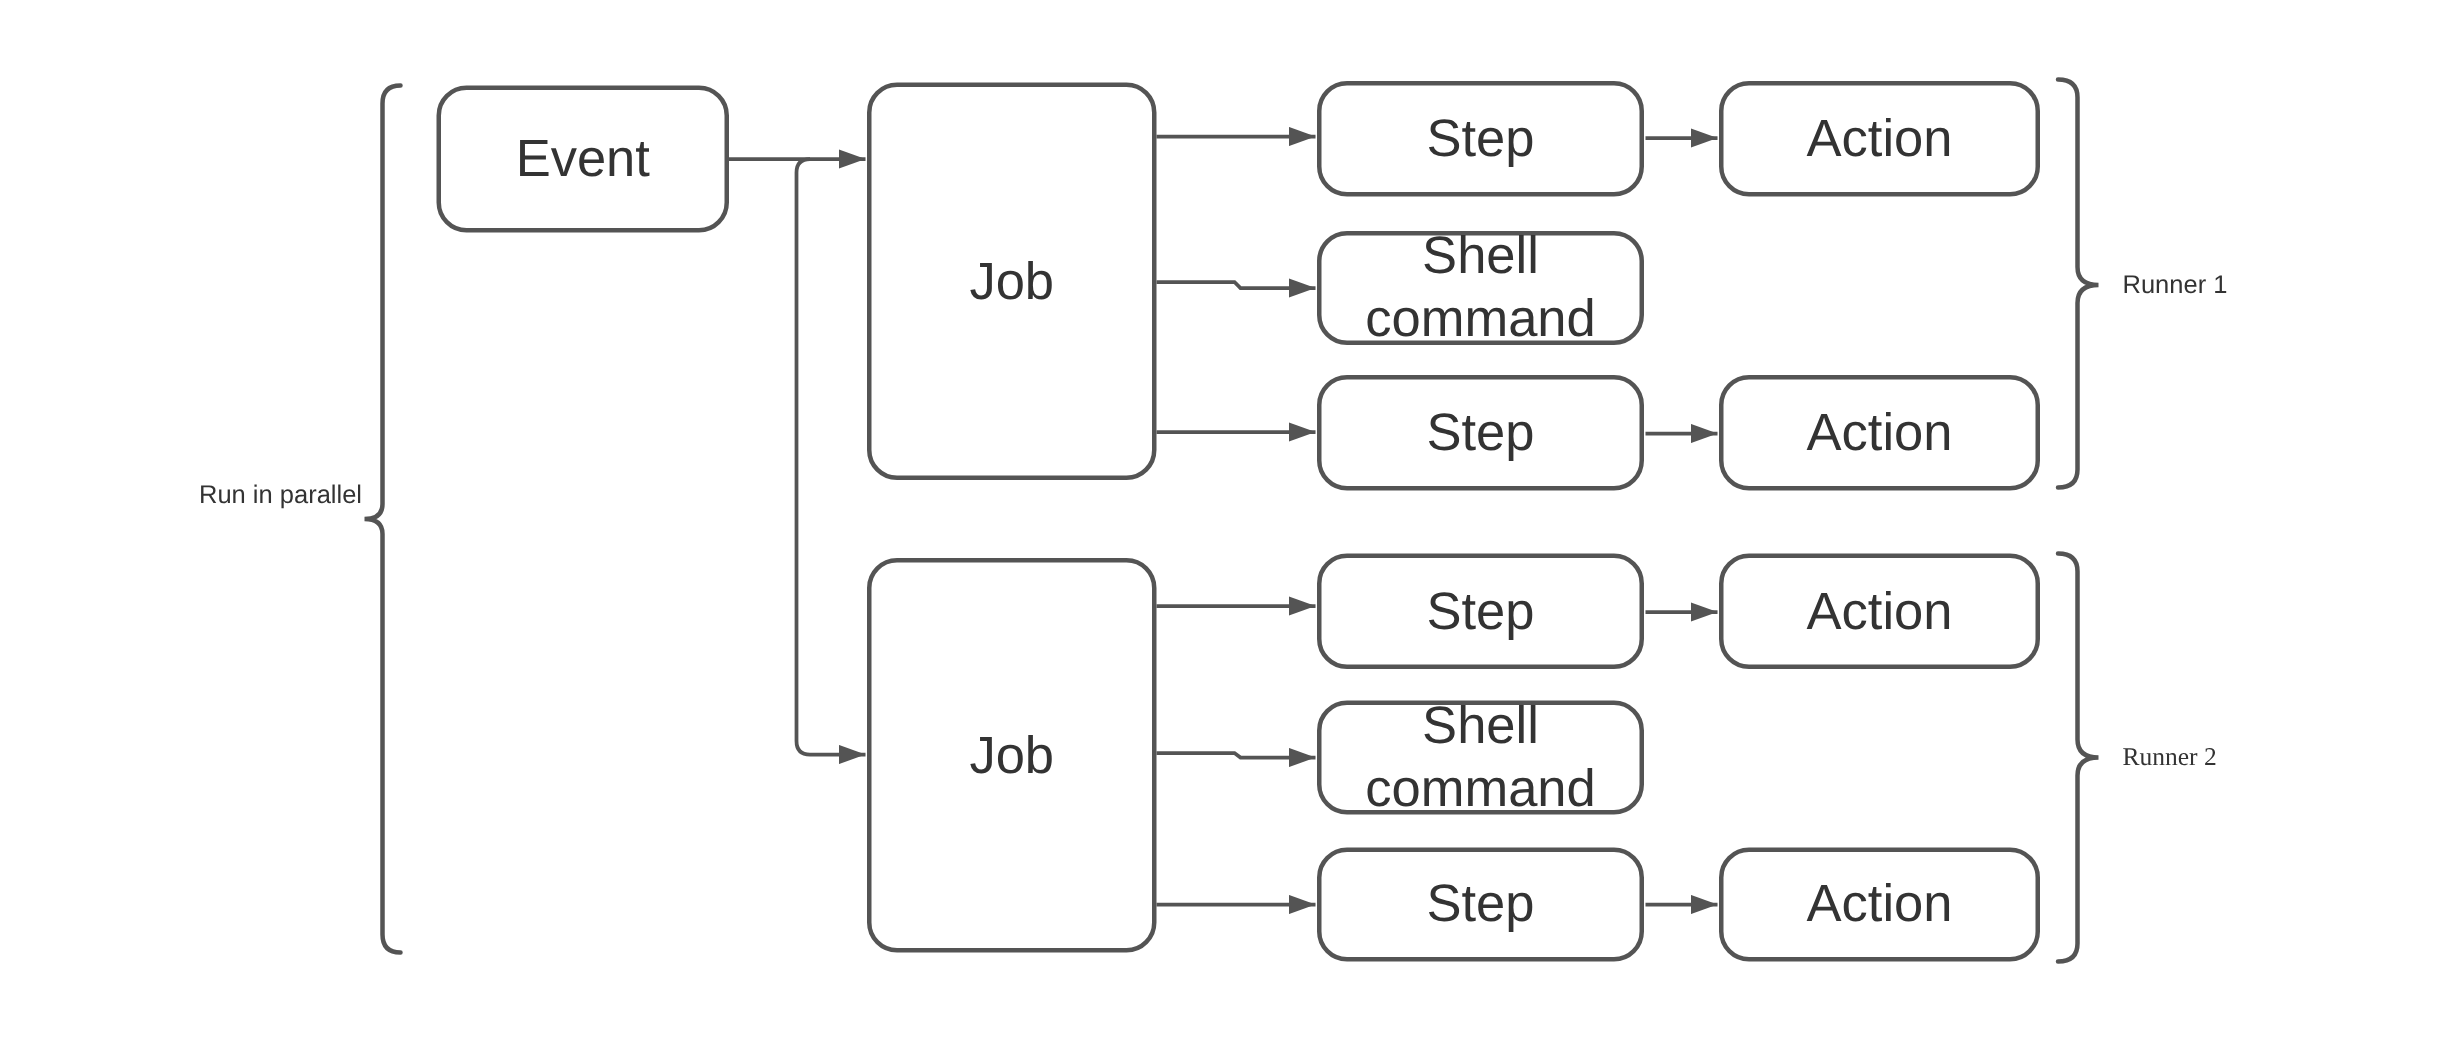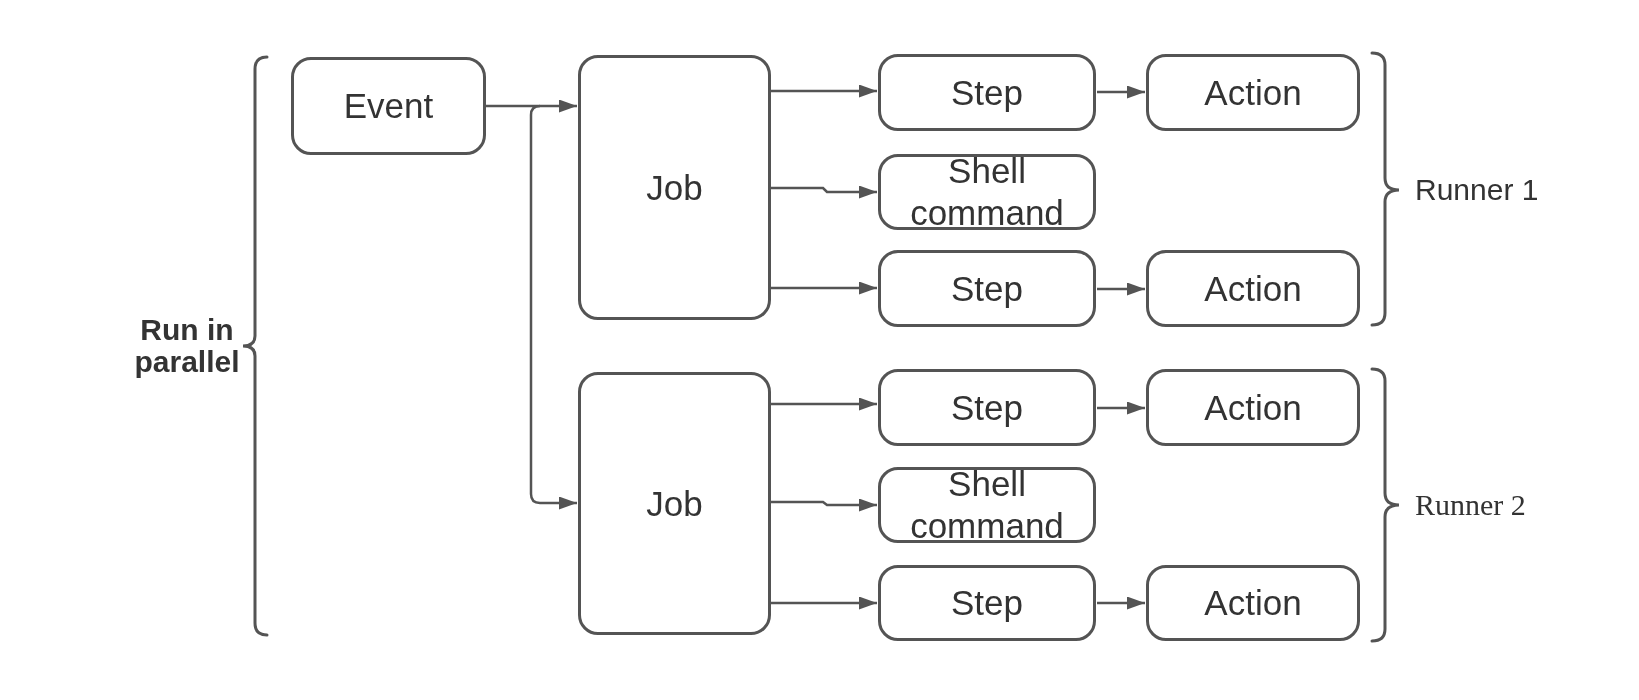--- a/index.html
+++ b/index.html
@@ -44,29 +44,28 @@
     display: flex;
     align-items: center;
     justify-content: center;
     text-align: center;
     font-size: 35px;
     line-height: 1.2;
     color: var(--text);
   }
   .floating-label {
     position: absolute;
-    font-size: 30px;
+    font-size: 17px;
     line-height: 32px;
     color: var(--text);
     white-space: nowrap;
   }
   .floating-label.wrap {
     white-space: normal;
     text-align: center;
-    font-weight: bold;
   }
 </style>
 </head>
 <body>
 
 <div class="canvas">
 
   <svg class="connectors" viewBox="0 0 1639 700" xmlns="http://www.w3.org/2000/svg">
     <defs>
       <marker id="arrowhead" markerUnits="userSpaceOnUse" viewBox="0 0 18 13" markerWidth="18" markerHeight="13" refX="18" refY="6.5" orient="auto">

